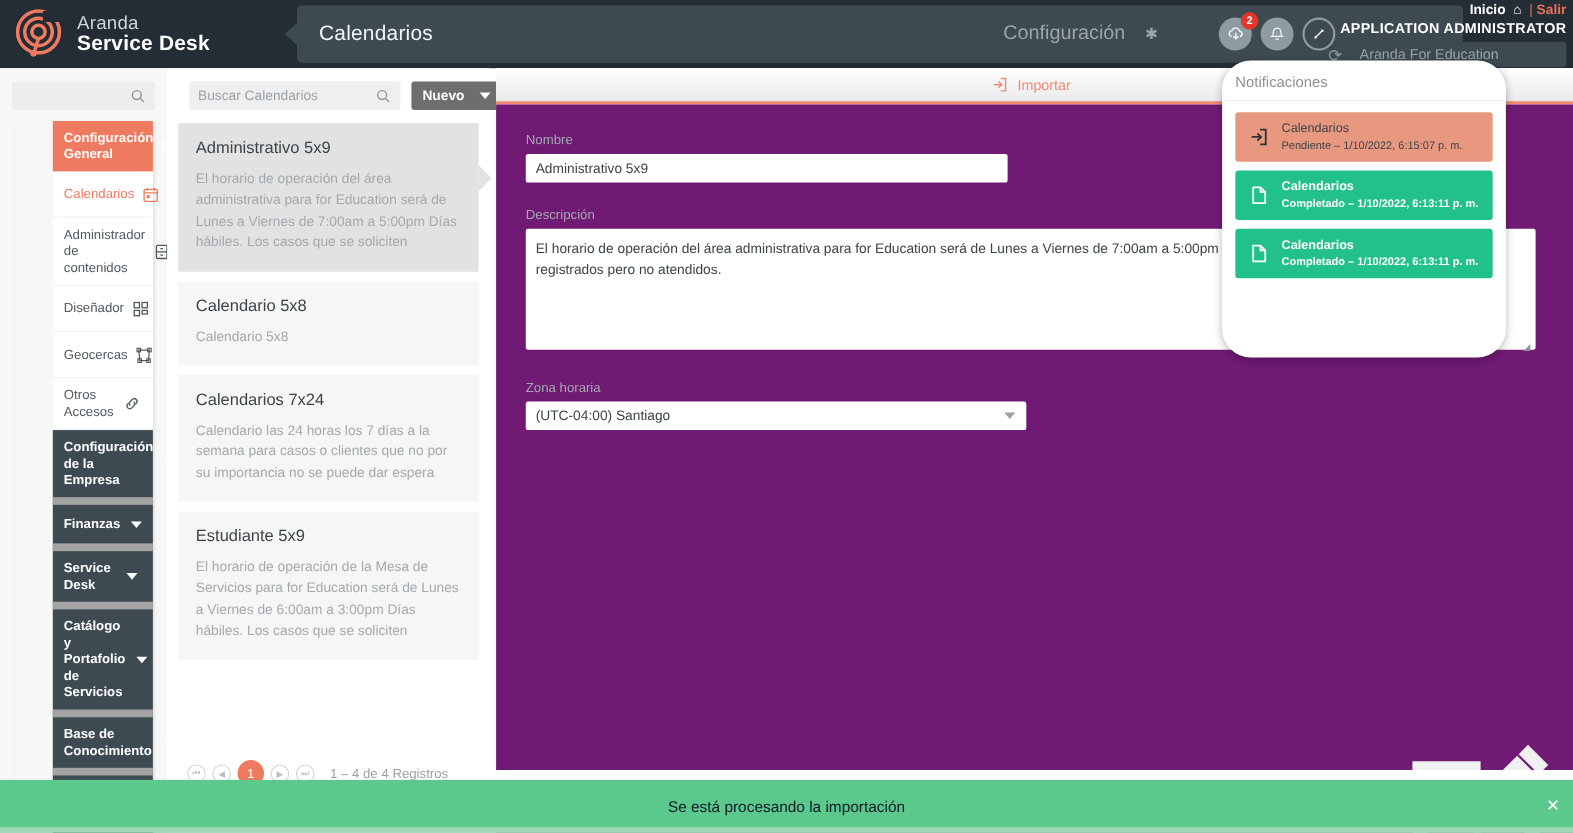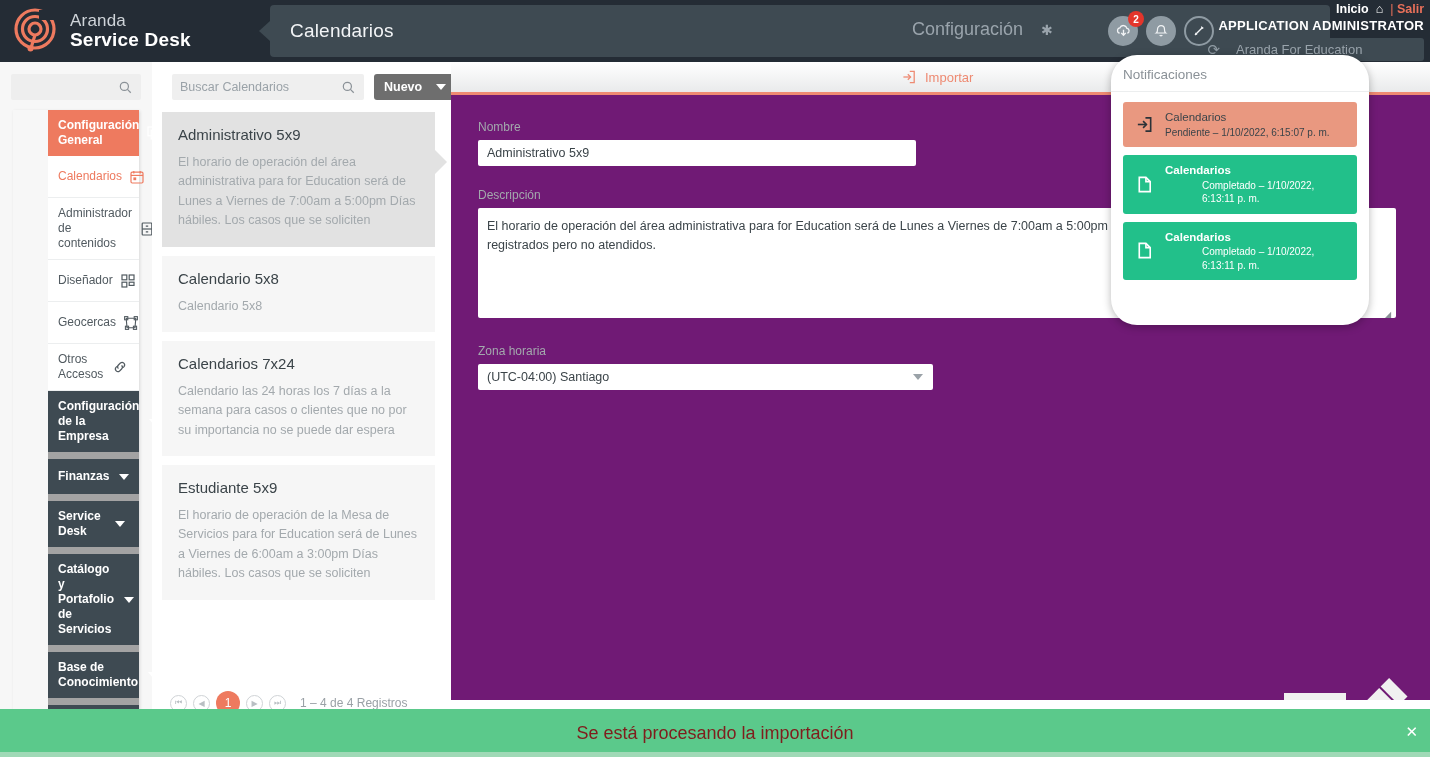--- a/index.html
+++ b/index.html
@@ -196,38 +196,38 @@
     display:flex; align-items:center; gap:10px; padding: 8px 10px; border-radius:3px;
     cursor:pointer;
   }
   .notif-item.pending { background:#e99880; }
   .notif-item.done { background:#22c08a; }
   .notif-item .n-ico { flex:0 0 22px; display:flex; align-items:center; justify-content:center;}
   .notif-item .n-txt { line-height: 1.35; }
   .notif-item .n-t1 { font-size:11.5px; color:#3b4449; }
   .notif-item.done .n-t1 { color:#ffffff; font-weight:bold; }
   .notif-item .n-t2 { font-size:10px; color:#3b4449; }
-  .notif-item.done .n-t2 { color:#ffffff; font-weight:normal;margin-left:37px; }
+  .notif-item.done .n-t2 { color:#ffffff; font-weight:bold; }
 
   
   .actionbar {
     position:absolute; left:445px; bottom:0; width:985px; height:57px; background:#ffffff;
     display:flex; align-items:center; justify-content:flex-end; padding-right: 58px; gap:10px;
   }
   .btn-act { height:28px; padding: 0 28px; border:none; border-radius:3px; color:#ffffff;
     font-size:12.5px; font-family:inherit; cursor:pointer; }
   .btn-guardar { background:#b9c0c4; }
   .btn-borrar { background:#6e6e6e; }
 
   .toast {
     position:absolute; left:0; bottom:0; width:1430px; height:48px;
     background:#5bc98b; display:flex; align-items:center; justify-content:center;
     z-index: 60;
   }
-  .toast-msg { color:#7f1d1d; font-size:18px; }
+  .toast-msg { color:#0f172a; font-size:14px; }
   .toast-close { position:absolute; right:12px; top:14px; color:#ffffff; font-size:15px; cursor:pointer;}
   .toast-underline { position:absolute; left:0; bottom:0; width:1430px; height:5px; background:#9fd9b6; }
 </style>
 </head>
 <body>
 
 <div class="app">
 
   <div class="topbar">
     <div class="brand">

